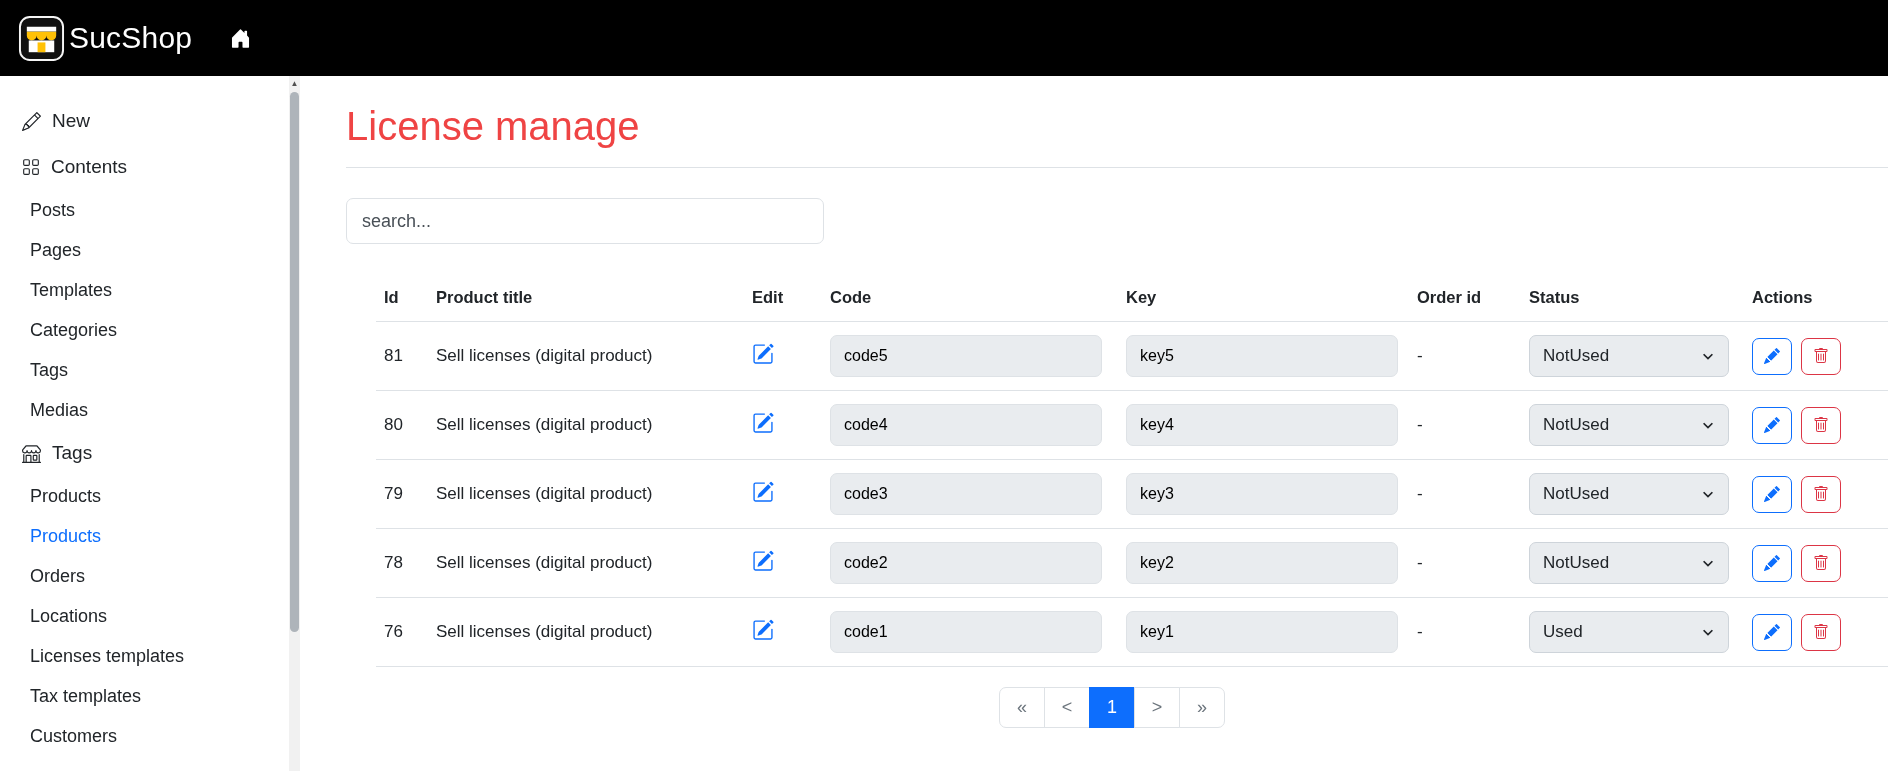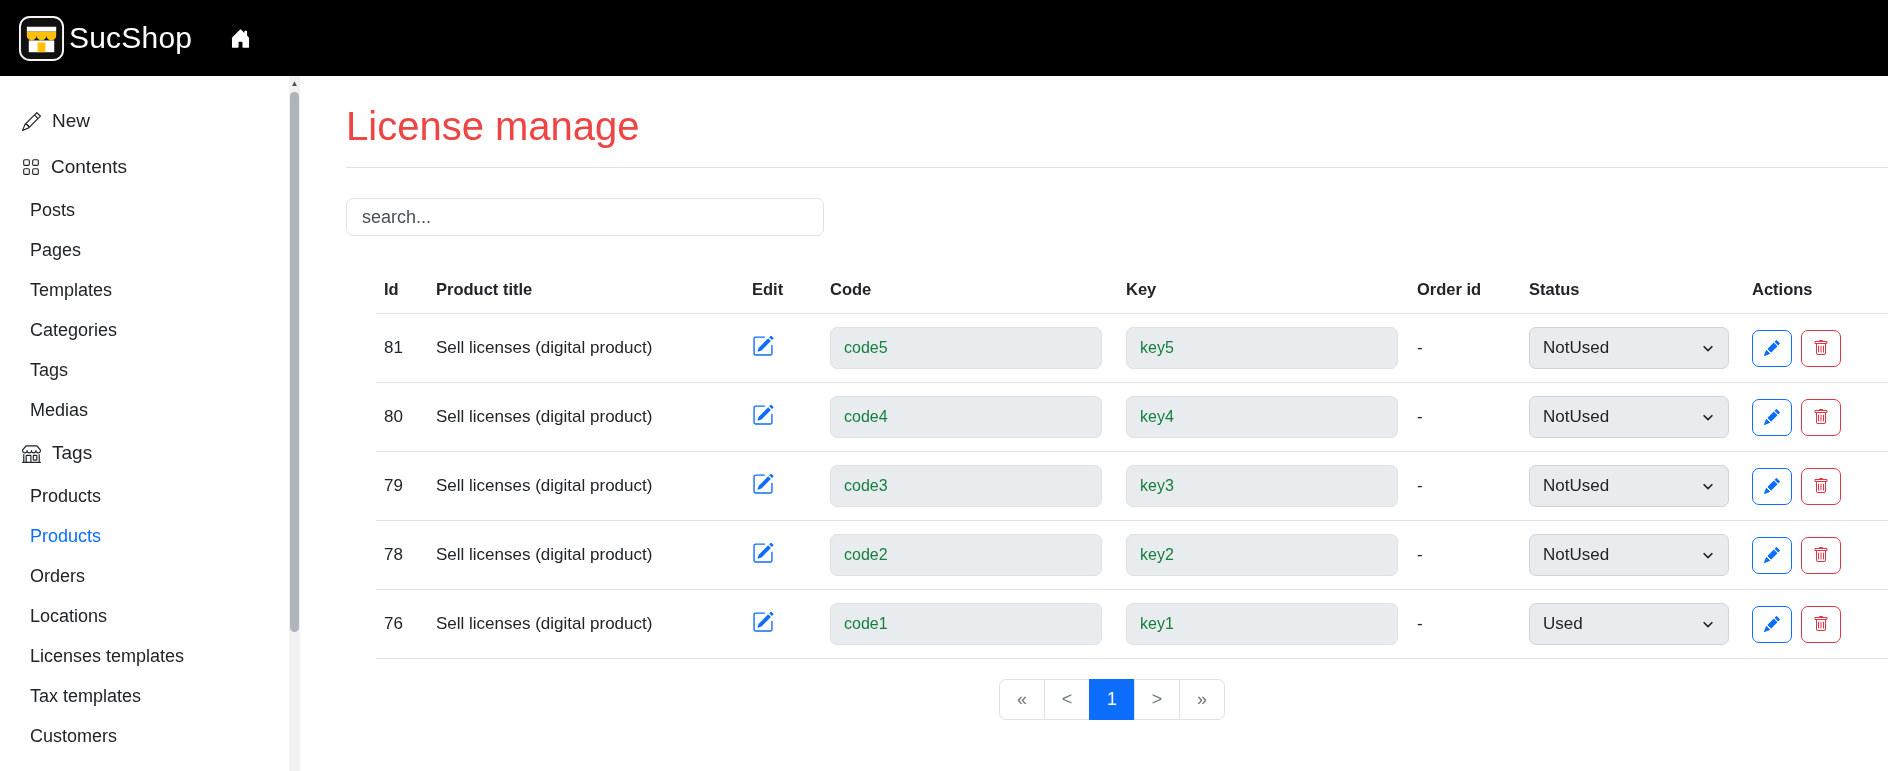--- a/index.html
+++ b/index.html
@@ -29,31 +29,31 @@
   .sb-arrow { position:absolute; top:2px; left:0; width:11px; height:12px; color:#505050;
     font-size:8px; line-height:12px; text-align:center; }
   .sb-thumb { position:absolute; top:16px; left:1px; width:9px; height:540px;
     background:#aeb4ba; border-radius:5px; }
 
   
   .main { flex:1; padding:28px 10px 0 46px; }
   .page-title { font-size:40px; font-weight:400; color:#ef4444; }
   .title-hr { border:none; border-top:1px solid #dee2e6; margin:18px 0 0 0; }
 
-  .search-input { margin-top:30px; width:478px; height:38px; border:1px solid #dee2e6;
+  .search-input { margin-top:30px; width:478px; height:46px; border:1px solid #dee2e6;
     border-radius:7px; padding:0 15px; font-size:18px; color:#212529; outline:none;
     font-family:"Liberation Sans", sans-serif; }
   .search-input::placeholder { color:#495057; }
 
   table.lic { border-collapse:collapse; width:1532px; margin-top:30px; font-size:17px;margin-left:30px; }
   table.lic th { text-align:left; font-weight:700; padding:14px 8px; border-bottom:1px solid #dee2e6; font-size:16.5px; }
   table.lic td { padding:13px 8px; border-bottom:1px solid #dee2e6; vertical-align:middle; }
 
   .cell-input { width:272px; height:42px; background:#e9ecef; border:1px solid #dee2e6;
-    border-radius:7px; padding:0 13px; font-size:16px; color:#15803d;
+    border-radius:7px; padding:0 13px; font-size:16px; color:#000000;
     font-family:"Liberation Sans", sans-serif; }
   .status-select { width:200px; height:42px; background:#e9ecef; border:1px solid #ced4da;
     border-radius:7px; display:flex; align-items:center; justify-content:space-between;
     padding:0 13px; font-size:17px; cursor:pointer; }
   .edit-glyph { display:inline-flex; cursor:pointer; }
   .actions-cell { display:flex; gap:9px; align-items:center; }
   .btn-act { width:40px; height:37px; background:#fff; border-radius:7px; display:flex;
     align-items:center; justify-content:center; cursor:pointer; }
   .btn-edit { border:1px solid #0d6efd; }
   .btn-del  { border:1px solid #dc3545; }

